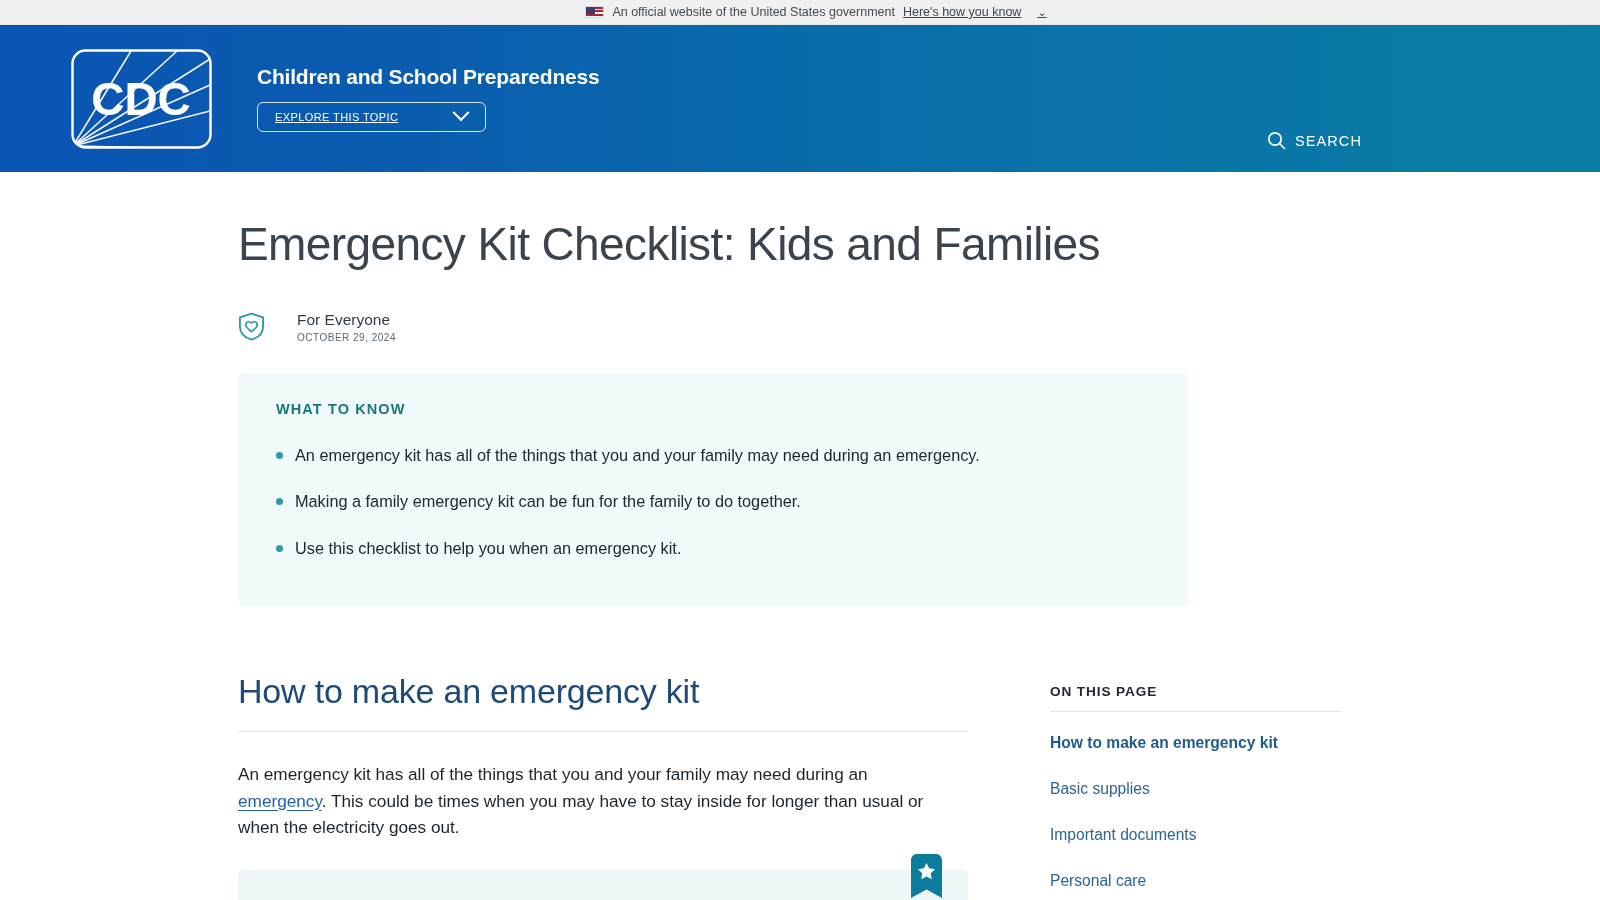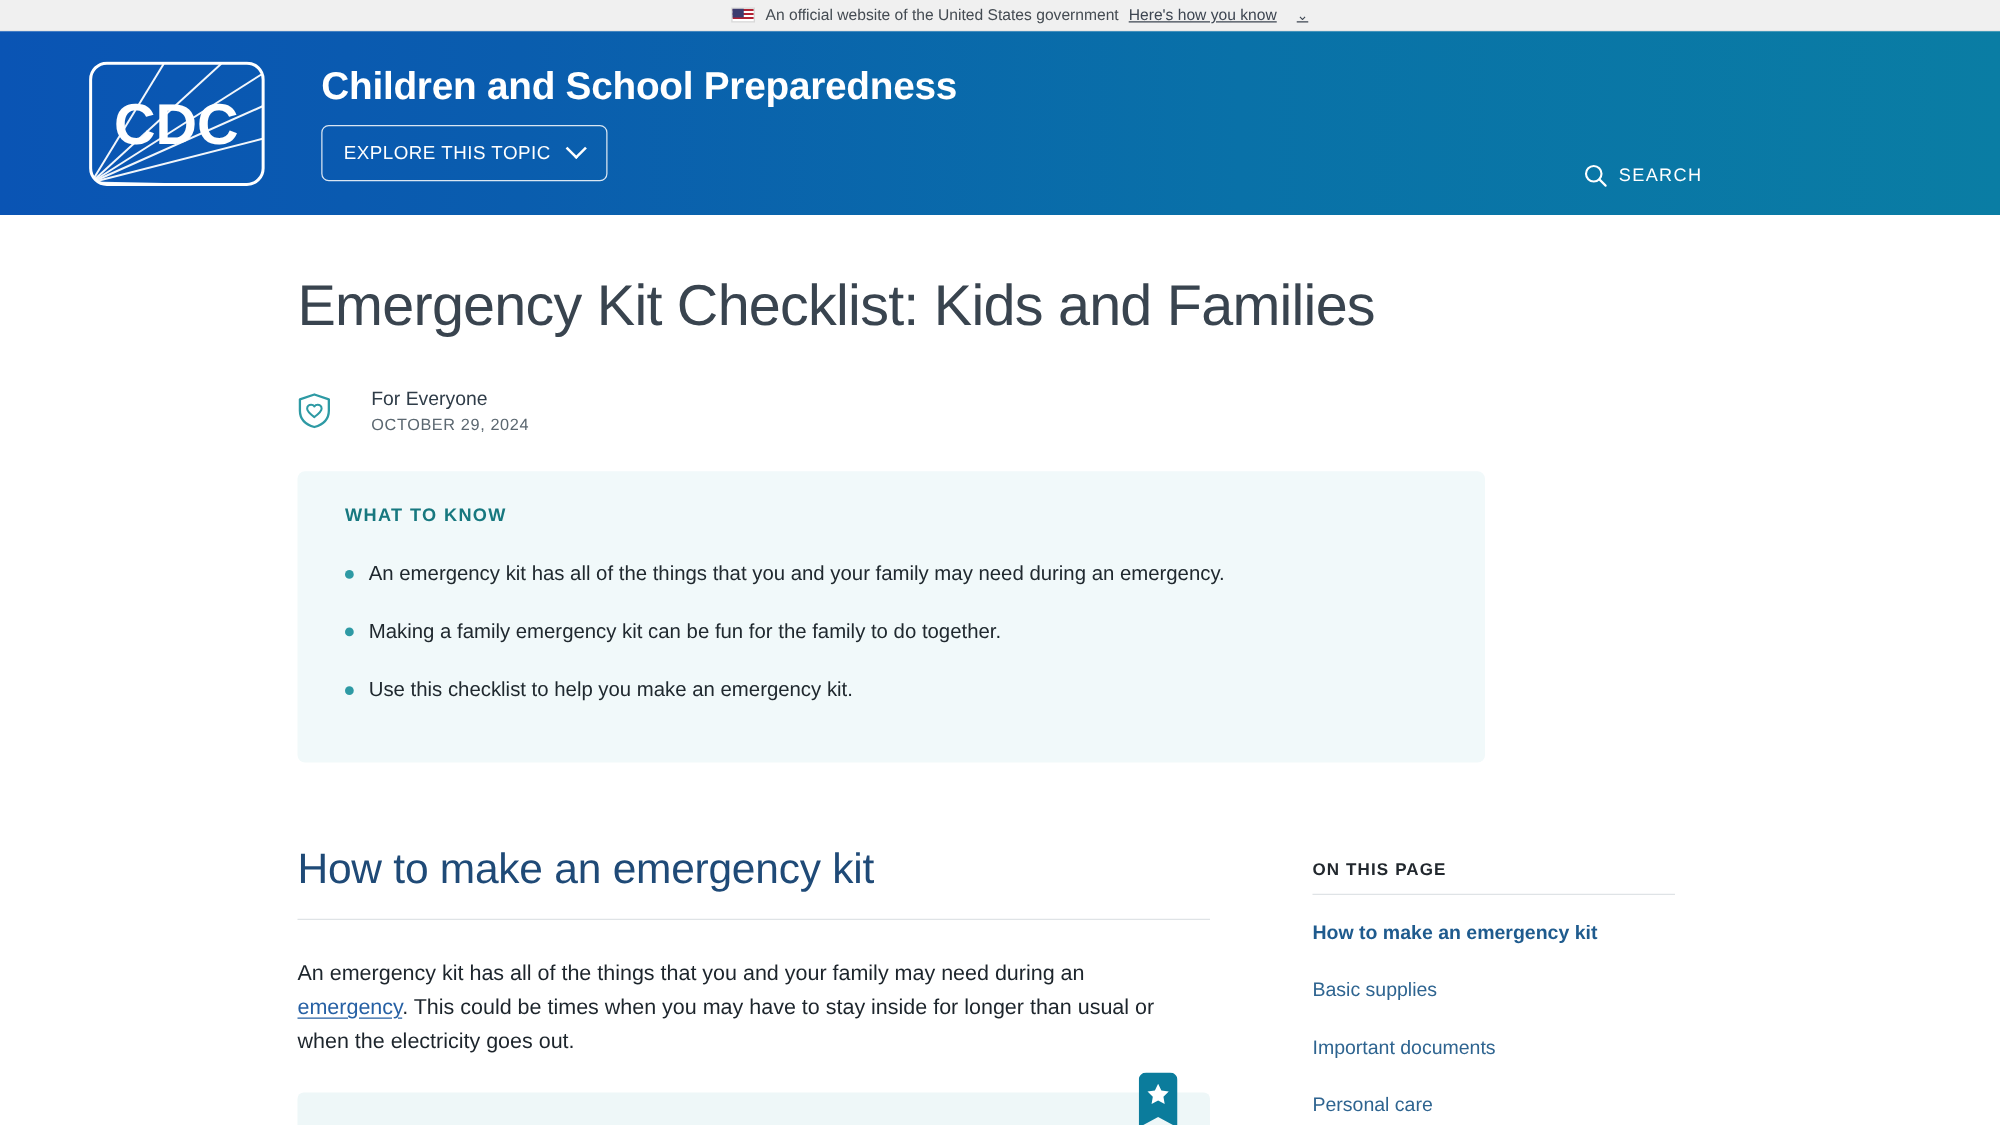--- a/index.html
+++ b/index.html
@@ -61,41 +61,42 @@
   .logo-wrap svg { display: block; }
 
   .header-center {
     margin-left: 28px;
     display: flex;
     flex-direction: column;
     justify-content: center;
     gap: 14px;
   }
   .site-title {
-    font-size: 31px;
+    font-size: 21px;
     font-weight: 700;
     color: #ffffff;
     letter-spacing: -0.2px;
     line-height: 1.1;
   }
   .explore-btn {
     width: 229px;
-    height: 45px;
+    height: 30px;
     border: 1px solid rgba(255,255,255,0.85);
     border-radius: 6px;
     background: transparent;
     color: #ffffff;
-    font-size: 15px;
+    font-size: 11px;
     font-family: "Liberation Sans", sans-serif;
     letter-spacing: 0.4px;
     display: flex;
     align-items: center;
     justify-content: space-between;
     padding: 0 18px 0 17px;
     cursor: pointer;
+    text-decoration: underline;
   }
   .explore-btn .chev-down {
     width: 12px; height: 12px;
     border-right: 2px solid #fff;
     border-bottom: 2px solid #fff;
     transform: rotate(45deg) translate(-3px,-3px);
   }
 
   .search-btn {
     position: absolute;
@@ -131,21 +132,21 @@
 
   .meta-row {
     display: flex;
     align-items: center;
     gap: 32px;
     margin-top: 38px;
   }
   .shield-icon { flex: none; width: 27px; height: 29px; }
   .meta-text { line-height: 1.42; }
   .meta-audience { font-size: 15.5px; color: #2f3c48; }
-  .meta-date { font-size: 13px; color: #5b6770; letter-spacing: 0.5px; }
+  .meta-date { font-size: 10px; color: #5b6770; letter-spacing: 0.5px; }
 
   
   .wtk-box {
     margin-top: 28px;
     width: 950px;
     background: #f1f9fa;
     border-radius: 6px;
     padding: 28px 32px 46px 20px;
   }
   .wtk-title {
@@ -312,21 +313,21 @@
         <div class="meta-audience">For Everyone</div>
         <div class="meta-date">OCTOBER 29, 2024</div>
       </div>
     </div>
 
     <section class="wtk-box">
       <div class="wtk-title">WHAT TO KNOW</div>
       <ul class="wtk-list">
         <li><span>An emergency kit has all of the things that you and your family may need during an emergency.</span></li>
         <li><span>Making a family emergency kit can be fun for the family to do together.</span></li>
-        <li><span>Use this checklist to help you make an emergency kit.</span></li>
+        <li><span>Use this checklist to help you when an emergency kit.</span></li>
       </ul>
     </section>
 
     <div class="cols">
 
       <div class="col-main">
         <h2 class="section-h2">How to make an emergency kit</h2>
 
         <p class="body-p">
           <span>An emergency kit has all of the things that you and your family may need during an </span><a class="inline-link">emergency</a><span>. This could be times when you may have to stay inside for longer than usual or when the electricity goes out.</span>

